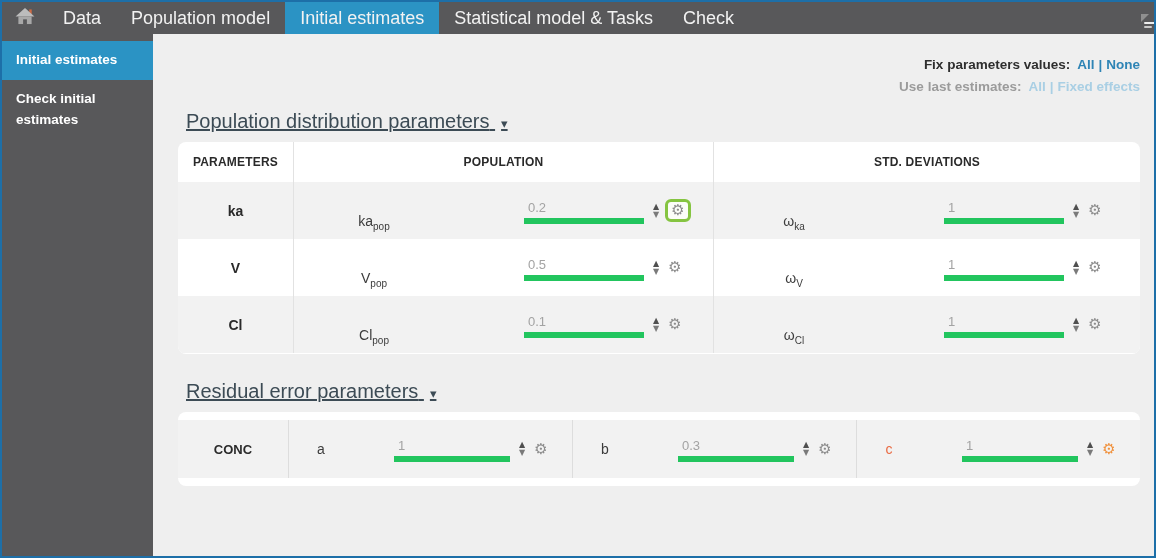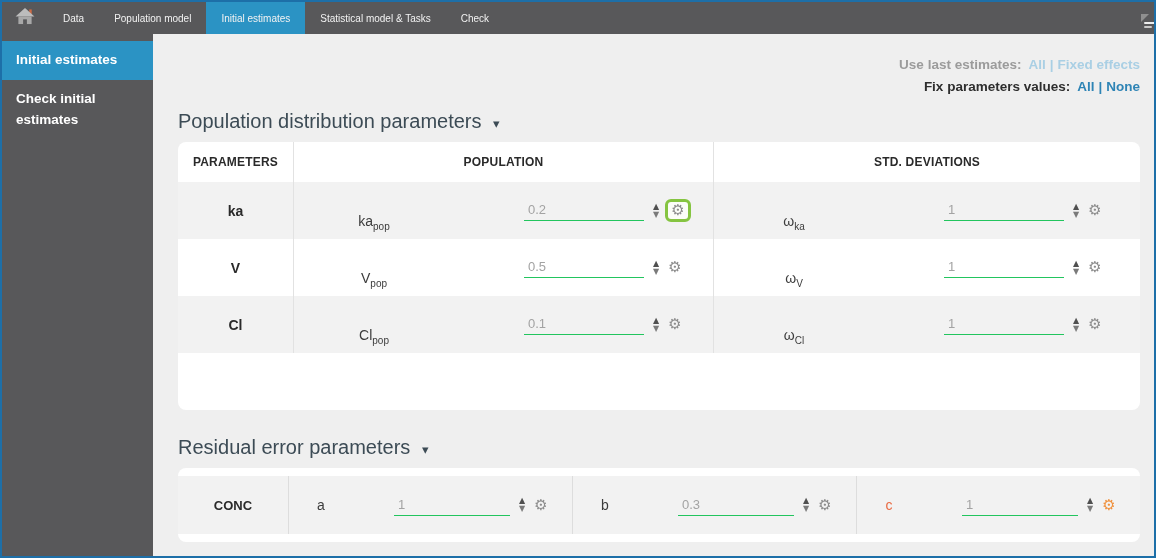--- a/index.html
+++ b/index.html
@@ -4,21 +4,21 @@
 <style>
   html,body { margin:0; padding:0; background:#d8d8d8; }
   .window {
     width:1156px; height:558px; box-sizing:border-box;
     border:2px solid #1d6fa8; position:relative; overflow:hidden;
     background:#efefef; font-family:"Liberation Sans",sans-serif;
   }
   
   .navbar { height:32px; background:#58585a; display:flex; align-items:stretch; }
   .home-btn { width:46px; display:flex; align-items:center; justify-content:center; cursor:pointer; }
-  .tab { color:#f2f2f2; font-size:10px; display:flex; align-items:center; padding:0 15px; cursor:pointer; white-space:nowrap; }
+  .tab { color:#f2f2f2; font-size:18px; display:flex; align-items:center; padding:0 15px; cursor:pointer; white-space:nowrap; }
   .tab.active { background:#2b93c4; }
   .tab.bold { font-weight:normal; }
   .chat-wrap { margin-left:auto; align-self:center; margin-right:16px; }
   .chat-bubble { position:relative; width:23px; height:15px; background:#8f8f8f; border-radius:8px; cursor:pointer; }
   .chat-bubble::after { content:''; position:absolute; left:3px; bottom:-4px;
     border:4px solid transparent; border-top-color:#8f8f8f; border-left-color:#8f8f8f; }
   .bl { position:absolute; height:2px; border-radius:1px; }
   .bl.l1 { top:4px; left:6px; width:12px; background:#eeeeee; }
   .bl.l2 { top:8px; left:6px; width:8px; background:#c9c9c9; }
   
@@ -29,39 +29,39 @@
   .main { position:absolute; top:32px; left:151px; right:0; bottom:0; background:#efefef;
           padding:0 14px 0 25px; box-sizing:border-box; overflow:hidden; }
   .quick { text-align:right; padding-top:20px; font-size:13.5px; font-weight:bold; line-height:1.6; }
   .qa-label { margin-right:7px; }
   .qa-label.gray { color:#9b9b9b; }
   .qa-label.dark { color:#2e2e2e; }
   .qa-link { text-decoration:none; cursor:pointer; }
   .qa-link.pale, .sep.pale { color:#a9cfe4; }
   .qa-link.blue, .sep.blue { color:#2e84b5; }
   .sep { margin:0 4px; font-weight:bold; }
-  .section-title { color:#3c4b55; font-size:20px; font-weight:400; margin:13px 0 9px 0; }
+  .section-title { color:#3c4b55; font-size:20px; font-weight:400; margin:13px 0 9px 8px;text-decoration:underline; }
   .glyph { font-family:"DejaVu Sans",sans-serif; }
   .caret { font-size:13px; margin-left:6px; cursor:pointer; color:#3c4b55; }
   .card { background:#ffffff; border-radius:8px; overflow:hidden; }
   
-  .pop-card { height:268px; }
+  .pop-card { height:212px; }
   .trow { display:grid; grid-template-columns:116px 420px 1fr; }
   .trow .bcell { border-right:1px solid #e2e2e2; }
   .thead { height:40px; }
   .thead > div { display:flex; align-items:center; justify-content:center;
     font-size:12px; font-weight:bold; color:#2a2a2a; letter-spacing:.2px; }
   .prow { height:57px; }
   .prow.gray { background:#f2f2f2; }
   .pname { display:flex; align-items:center; justify-content:center; font-weight:bold; font-size:14px; color:#2a2a2a; }
   .pcell { display:flex; align-items:center; padding-left:35px; }
   .plabel { width:90px; text-align:center; font-size:14px; color:#3c3c3c;margin-top:23px; }
   .plabel sub { font-size:10px; }
   .numfield { width:112px; margin-left:105px; border:none; outline:none; background:transparent;
-    border-bottom:1px solid #22c55e; color:#a3a3a3; font-size:13px; padding:2px 4px 3px 4px;
+    border-bottom:6px solid #22c55e; color:#a3a3a3; font-size:13px; padding:2px 4px 3px 4px;
     font-family:"Liberation Sans",sans-serif; }
   .spin { display:flex; flex-direction:column; margin-left:9px; font-size:8px; line-height:8px; cursor:pointer; }
   .spin .up { color:#4f4f4f; }
   .spin .dn { color:#7a7a7a; }
   .gear { margin-left:9px; color:#8d8d8d; font-size:15px; line-height:15px; cursor:pointer; }
   .gear.green { border:3px solid #85c441; border-radius:6px; background:#fbfdf8; padding:1px 3px; margin-left:6px; }
   .gear.orange { color:#f0923f; }
   
   .res-card { margin-top:4px; padding:8px 0; }
   .res-row { background:#f2f2f2; height:58px; display:grid; grid-template-columns:110px 1fr 1fr 1fr; }
@@ -101,24 +101,24 @@
 
   <aside class="sidebar">
     <div class="side-item active">Initial estimates</div>
     <div class="side-item">Check initial estimates</div>
   </aside>
 
   <main class="main">
 
     <div class="quick">
       <div>
+        <span class="qa-label dark">Fix parameters values:</span><a class="qa-link blue">All</a><span class="sep blue">|</span><a class="qa-link blue">None</a>
+      </div>
+      <div>
         <span class="qa-label gray">Use last estimates:</span><a class="qa-link pale">All</a><span class="sep pale">|</span><a class="qa-link pale">Fixed effects</a>
-      </div>
-      <div>
-        <span class="qa-label dark">Fix parameters values:</span><a class="qa-link blue">All</a><span class="sep blue">|</span><a class="qa-link blue">None</a>
       </div>
     </div>
 
     <h2 class="section-title">
       <span>Population distribution parameters</span>
       <span class="caret glyph">▾</span>
     </h2>
 
     <section class="card pop-card">
       <div class="trow thead">

